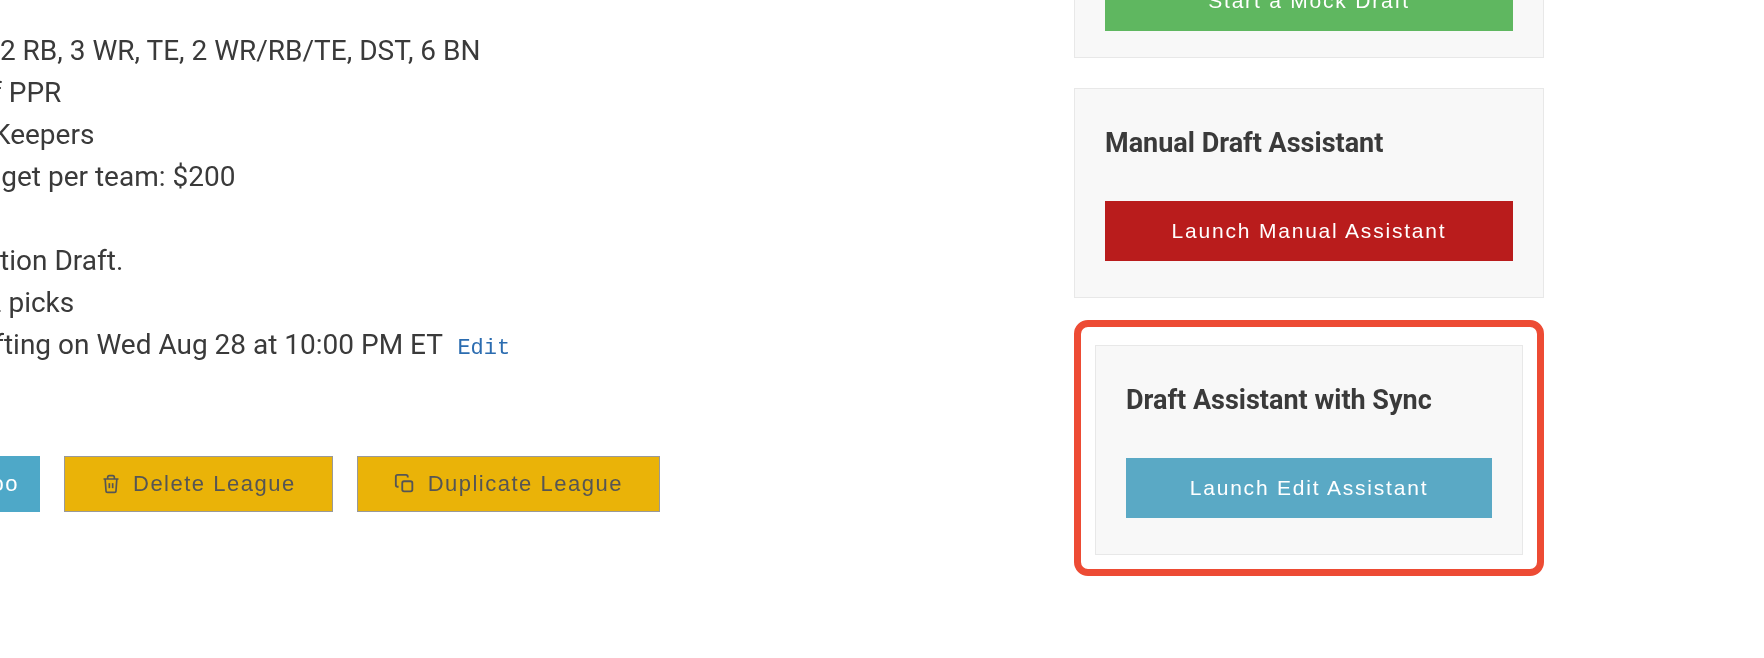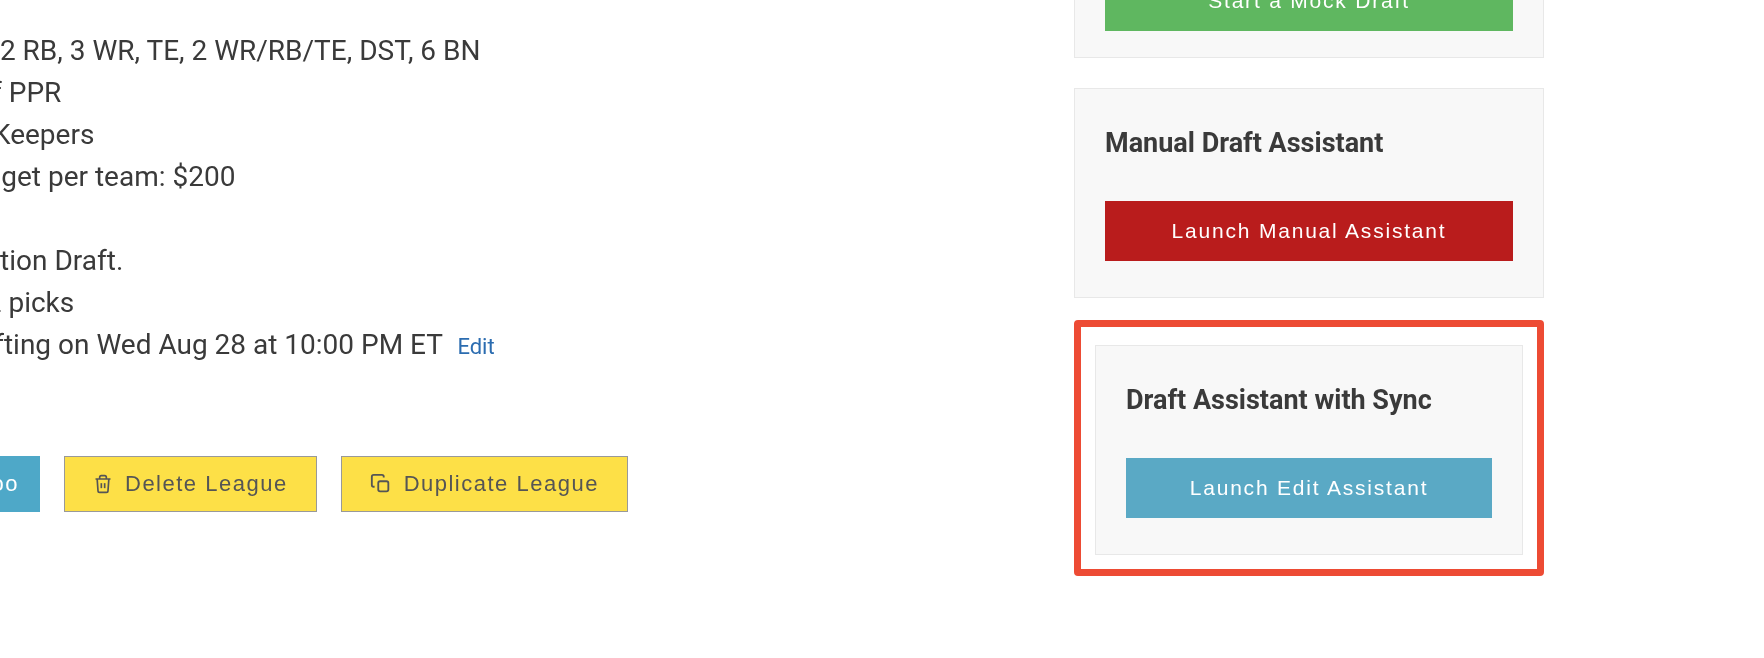--- a/index.html
+++ b/index.html
@@ -30,38 +30,39 @@
     }
     .gap {
       height: 42px;
     }
     .edit-link {
       color: #2b6cb0;
       font-size: 22px;
       cursor: pointer;
       text-decoration: none;
       margin-left: 8px;
+      font-family: Liberation Mono, monospace;
     }
     .button-row {
       display: flex;
       gap: 24px;
       margin-top: 90px;
       margin-left: -40px;
     }
     .btn {
       display: inline-flex;
       align-items: center;
       justify-content: center;
       gap: 12px;
-      padding: 14px 28px;
+      padding: 14px 36px;
       font-size: 22px;
       letter-spacing: 1.5px;
       cursor: pointer;
       border: 1px solid #999;
-      background: #fde047;
+      background: #eab308;
       color: #555;
       font-weight: 400;
     }
     .btn-teal {
       background: #4ea8c8;
       border: 1px solid #4ea8c8;
       color: #fff;
       padding: 14px 20px 14px 0;
     }
     .btn-teal-partial {
@@ -116,21 +117,21 @@
       background: #5fb760;
     }
     .btn-blue {
       background: #b91c1c;
     }
     .btn-teal-full {
       background: #5aa9c5;
     }
     .highlight-box {
       border: 7px solid #ed4b34;
-      border-radius: 4px;
+      border-radius: 14px;
       padding: 18px 14px 14px 14px;
       margin-top: -8px;
     }
     .highlight-box .card {
       margin-bottom: 0;
     }
   </style>
 </head>
 <body>
 

